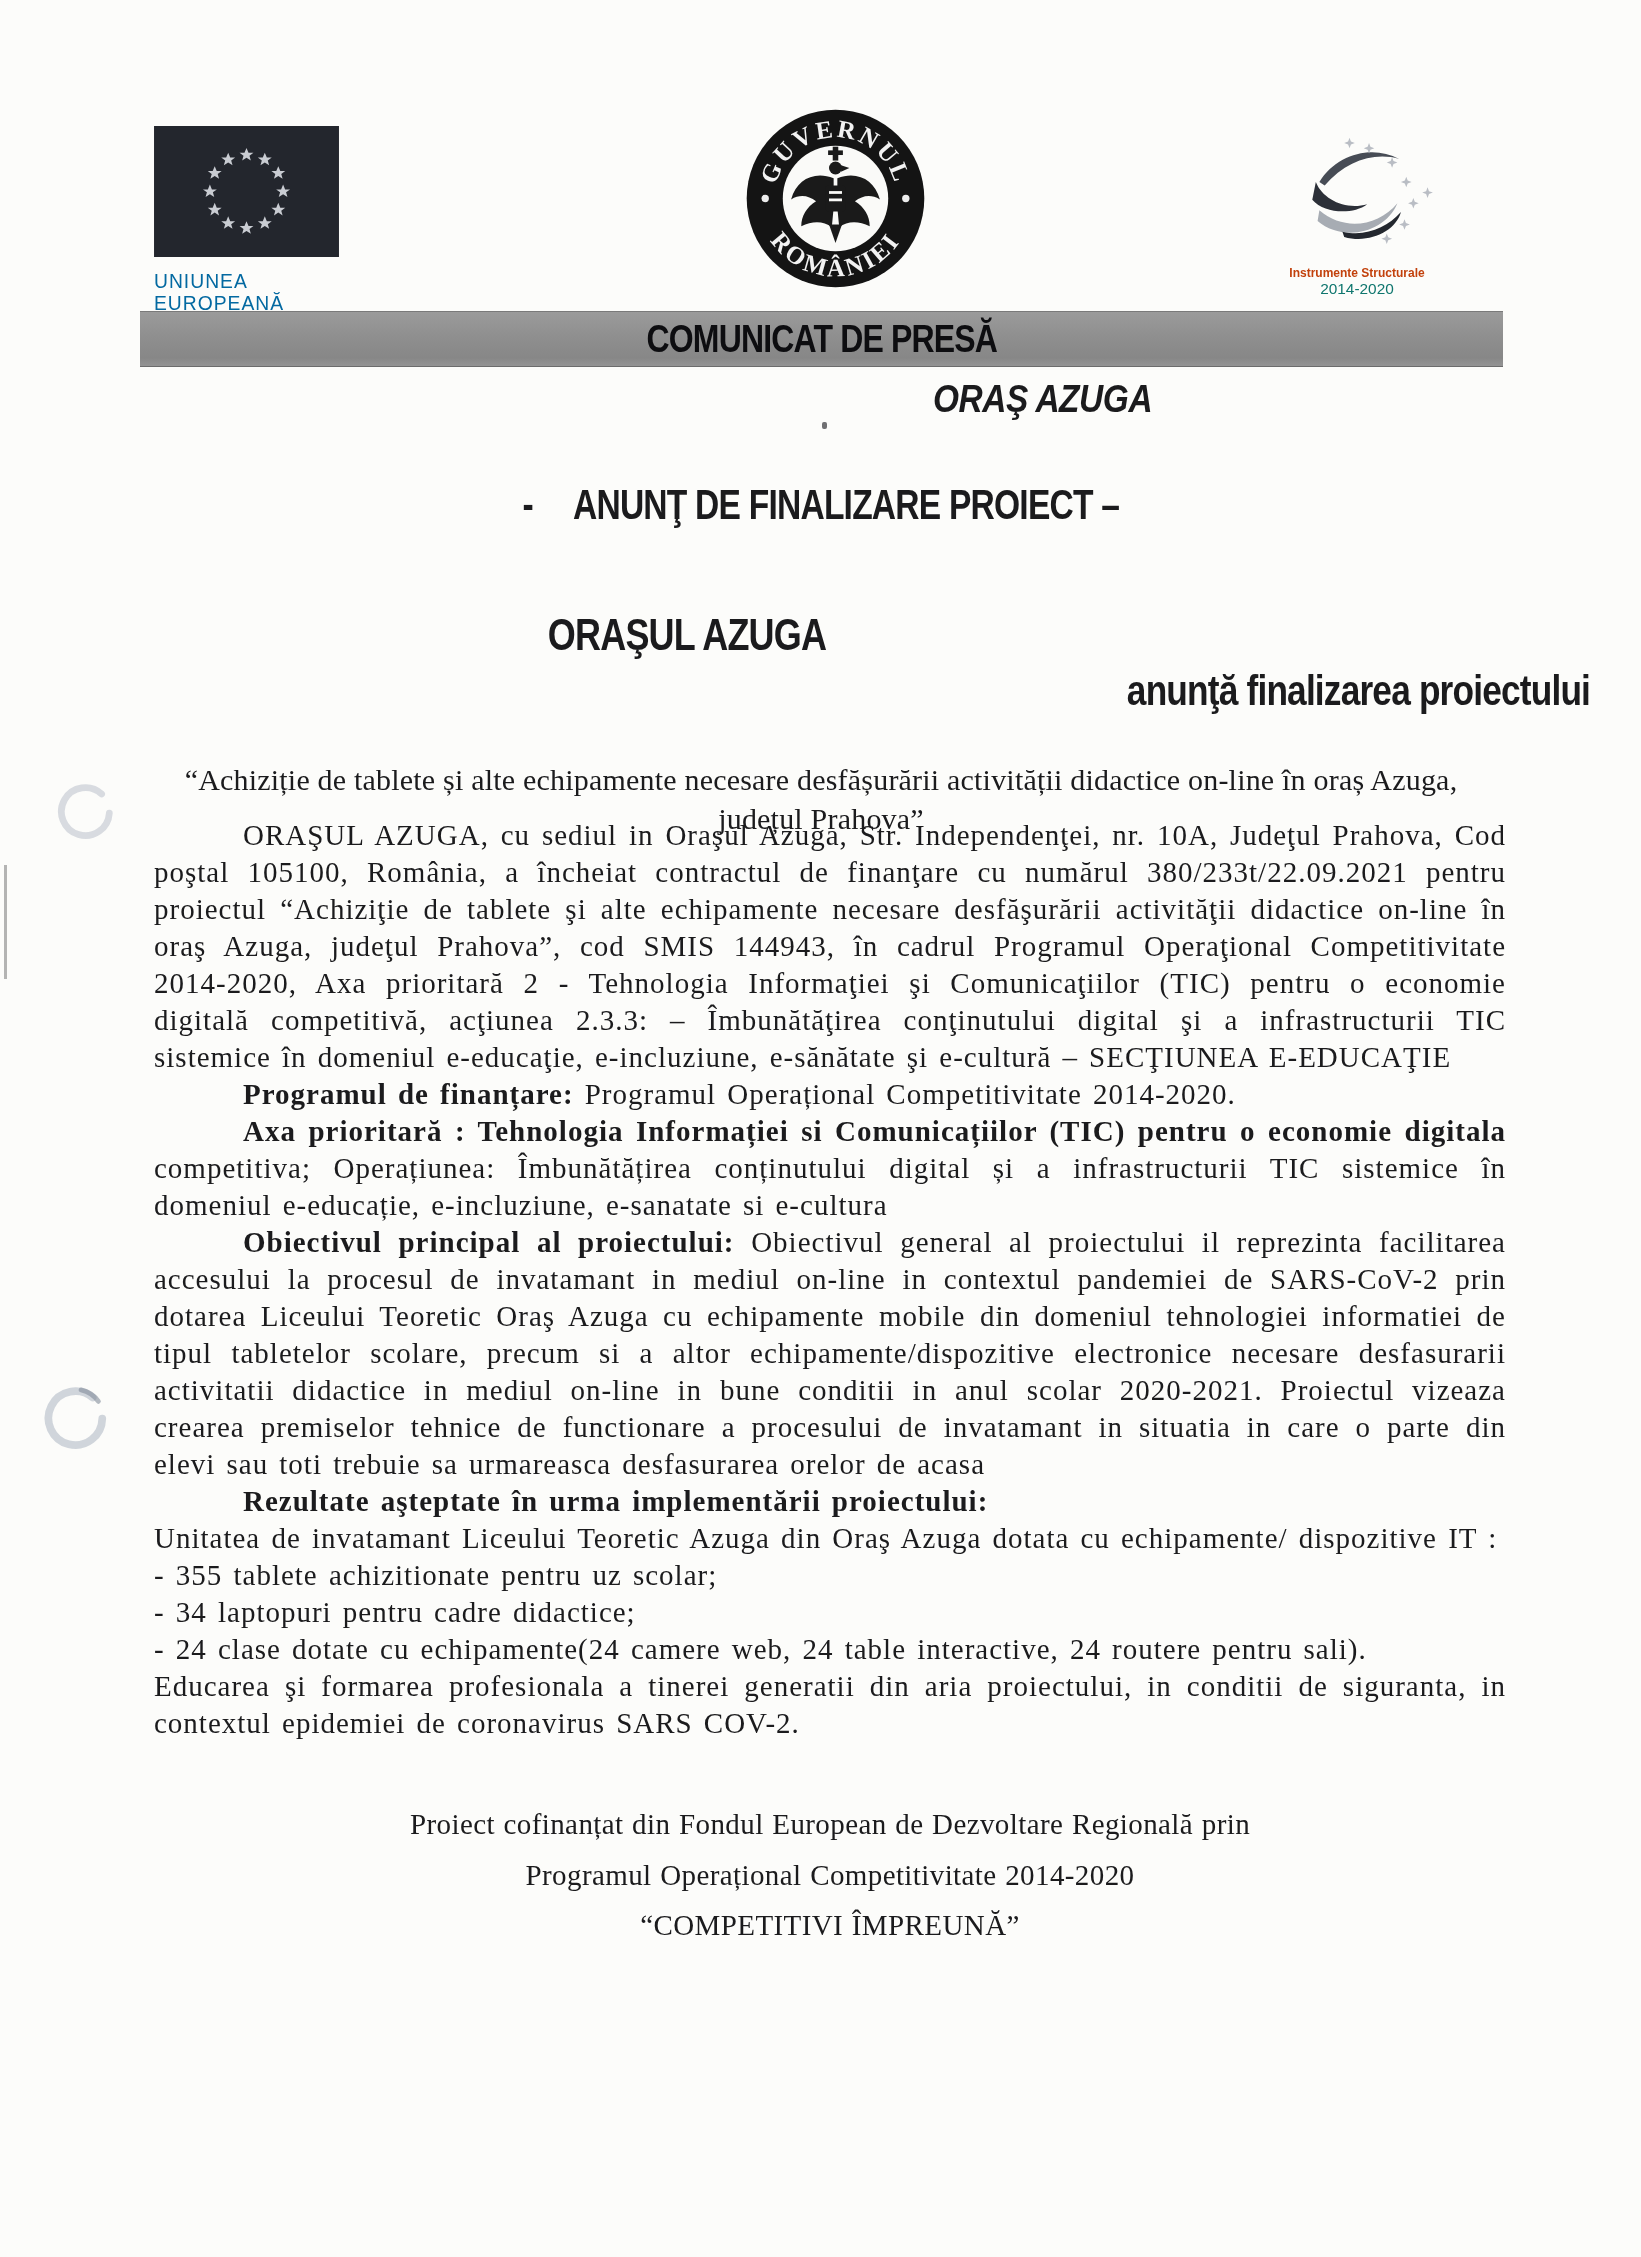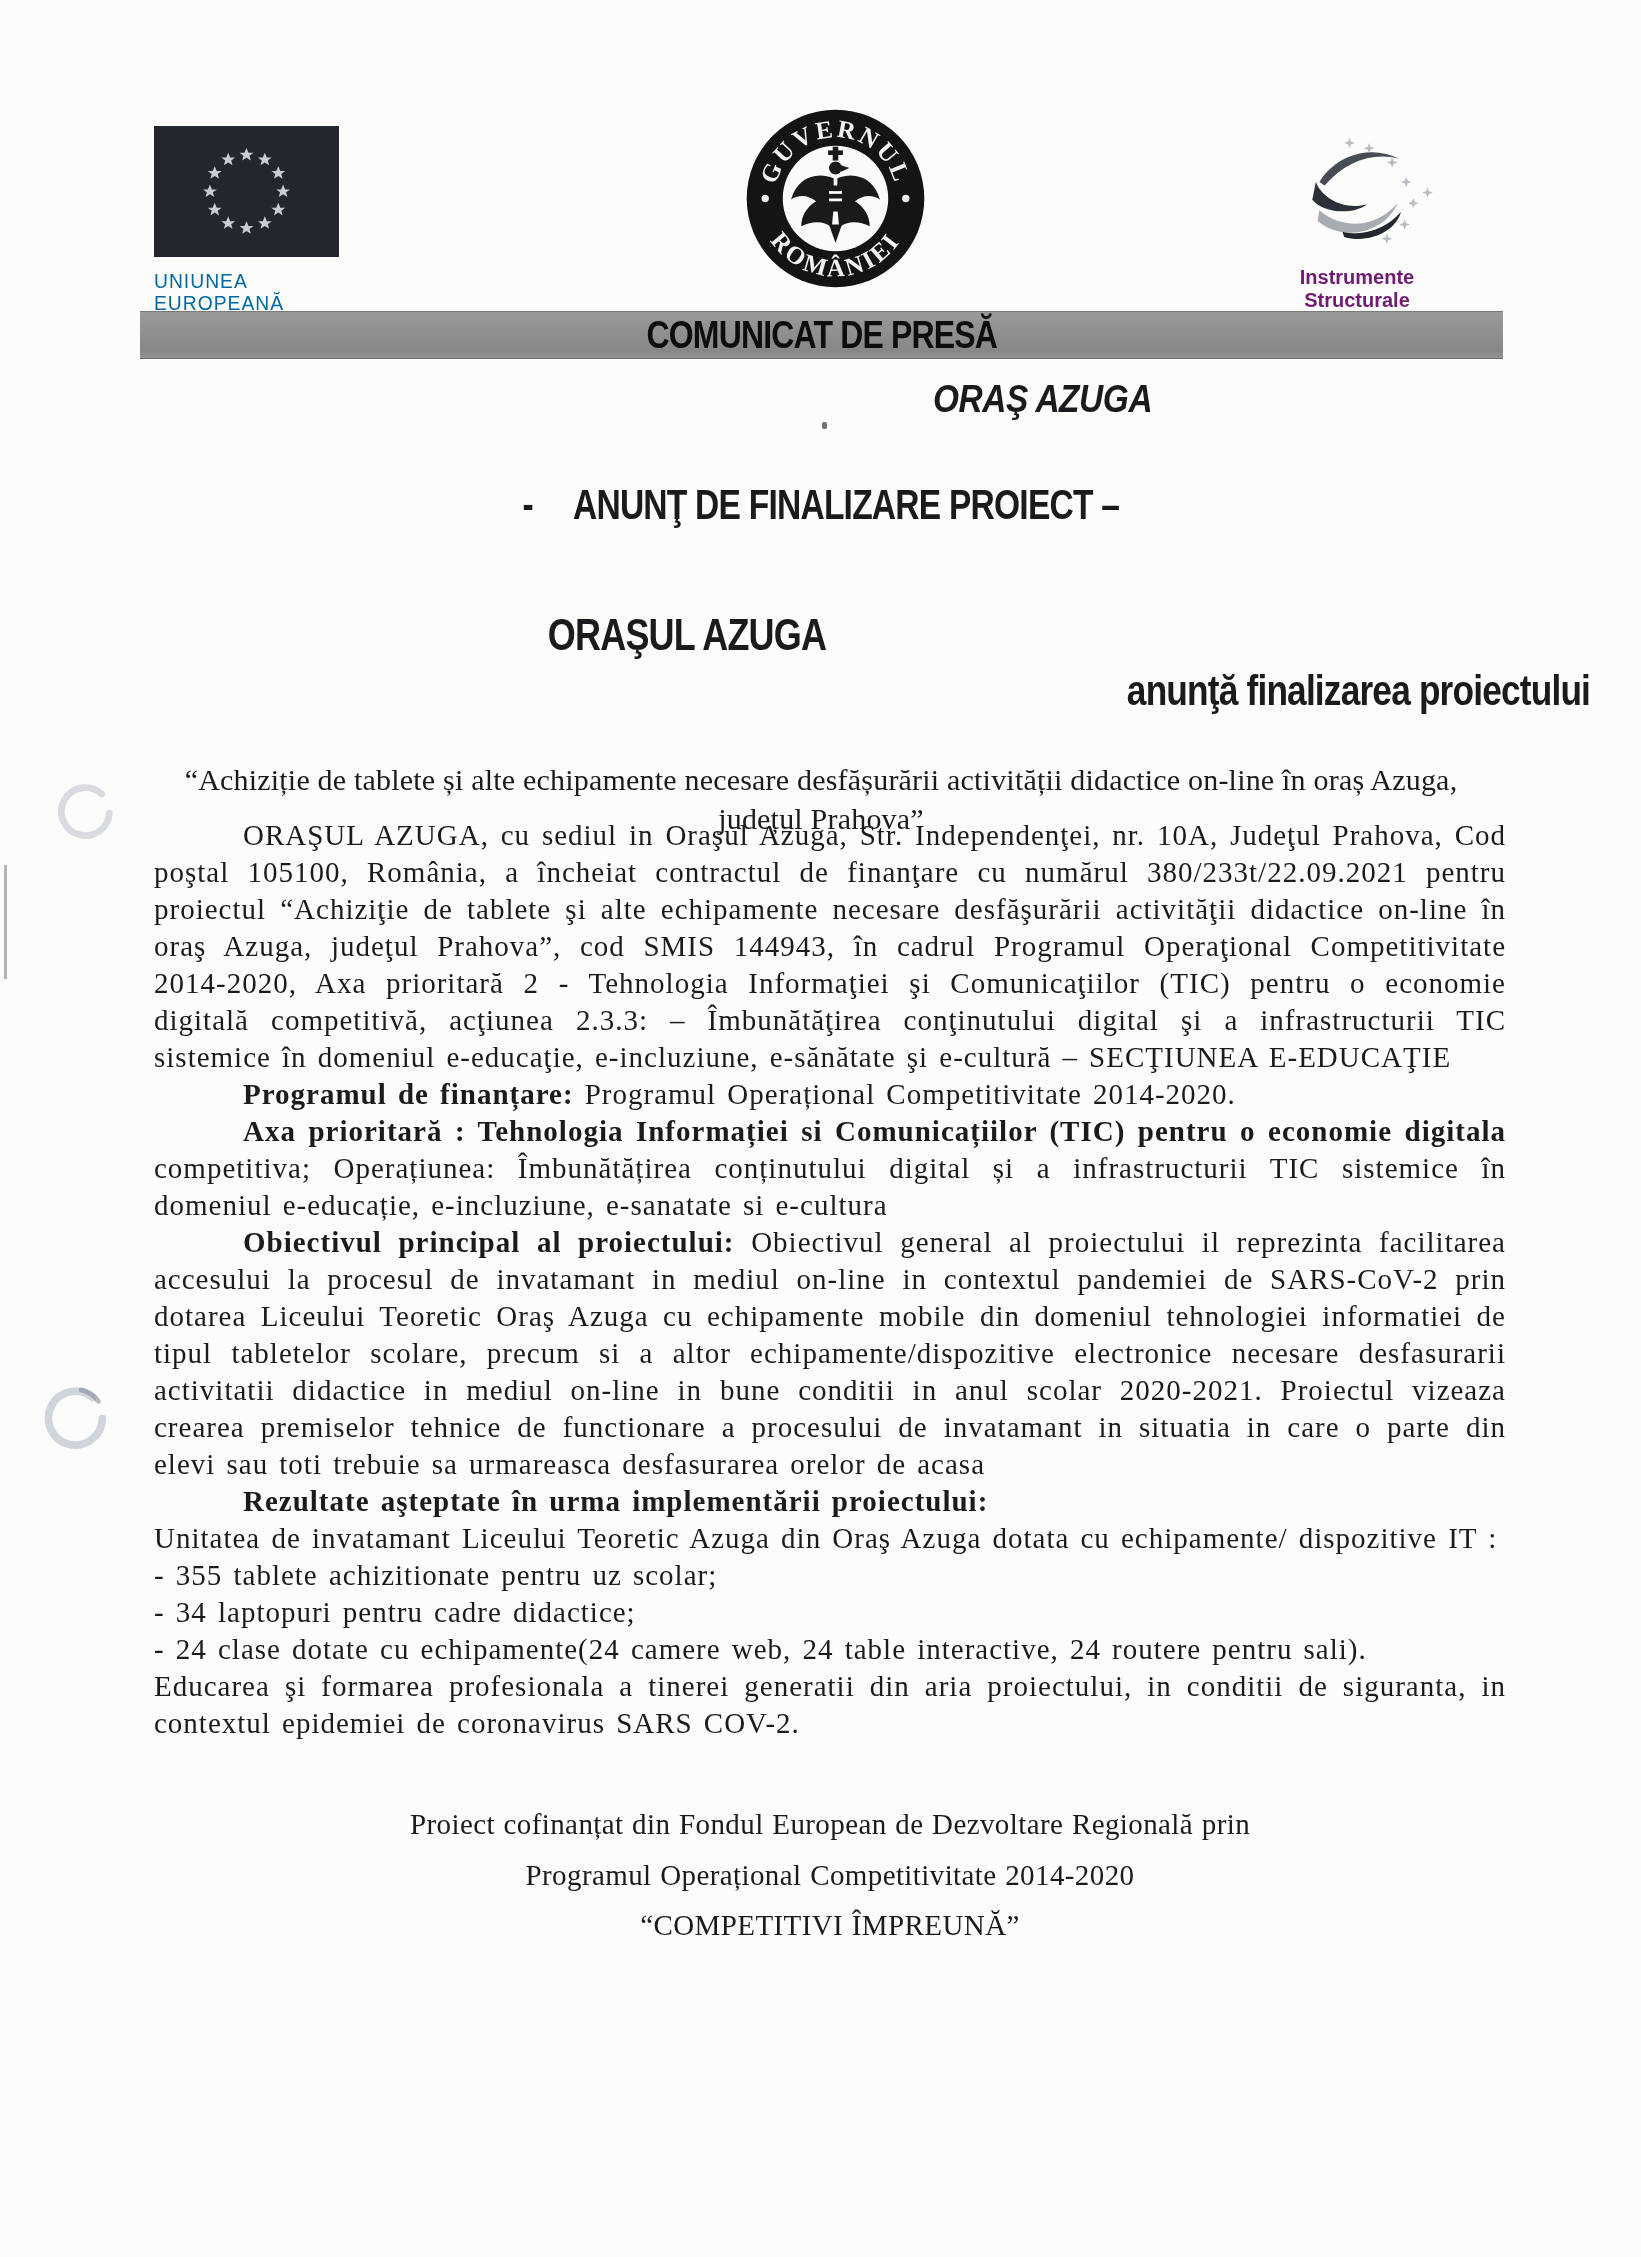--- a/index.html
+++ b/index.html
@@ -11,25 +11,25 @@
     position:relative; width:1641px; height:2257px;
     background:var(--paper);
     font-family:"Liberation Serif", serif;
     color:var(--ink); overflow:hidden;
   }
   
   .logo-eu{position:absolute; left:154px; top:126px; width:193px; text-align:left;}
   .logo-eu .label{margin-top:9.7px; font-family:"Liberation Sans", sans-serif; font-size:19.3px; letter-spacing:1px; color:#0369a1;}
   .logo-gov{position:absolute; left:743px; top:106px; width:185px; height:185px;}
   .logo-is{position:absolute; left:1246px; top:127px; width:222px; text-align:center;}
-  .logo-is .t1{font-family:"Liberation Sans", sans-serif; font-weight:bold; font-size:20px; color:#701a75; margin-top:1.9px;}
+  .logo-is .t1{font-family:"Liberation Sans", sans-serif; font-weight:bold; font-size:12px; color:#c2410c; margin-top:1.9px;}
   .logo-is .t2{font-family:"Liberation Sans", sans-serif; font-weight:normal; font-size:15.4px; color:#0f766e;}
   
   .banner{
-    position:absolute; left:140px; top:311px; width:1363px; height:48px;
+    position:absolute; left:140px; top:311px; width:1363px; height:56px;
     background:linear-gradient(180deg,#9b9b9b 0%, var(--banner-bg) 45%, #878787 85%, #949494 100%);
     border-top:1px solid #7a7a7a; border-bottom:1px solid #6c6c6c;
     display:flex; align-items:center; justify-content:center;
   }
   .banner .txt{
     font-family:"Liberation Sans", sans-serif; font-weight:bold; font-size:39px;
     color:#0d0d10; letter-spacing:-1px;
     display:inline-block; transform:scaleX(0.82);
   }
   .byline{

